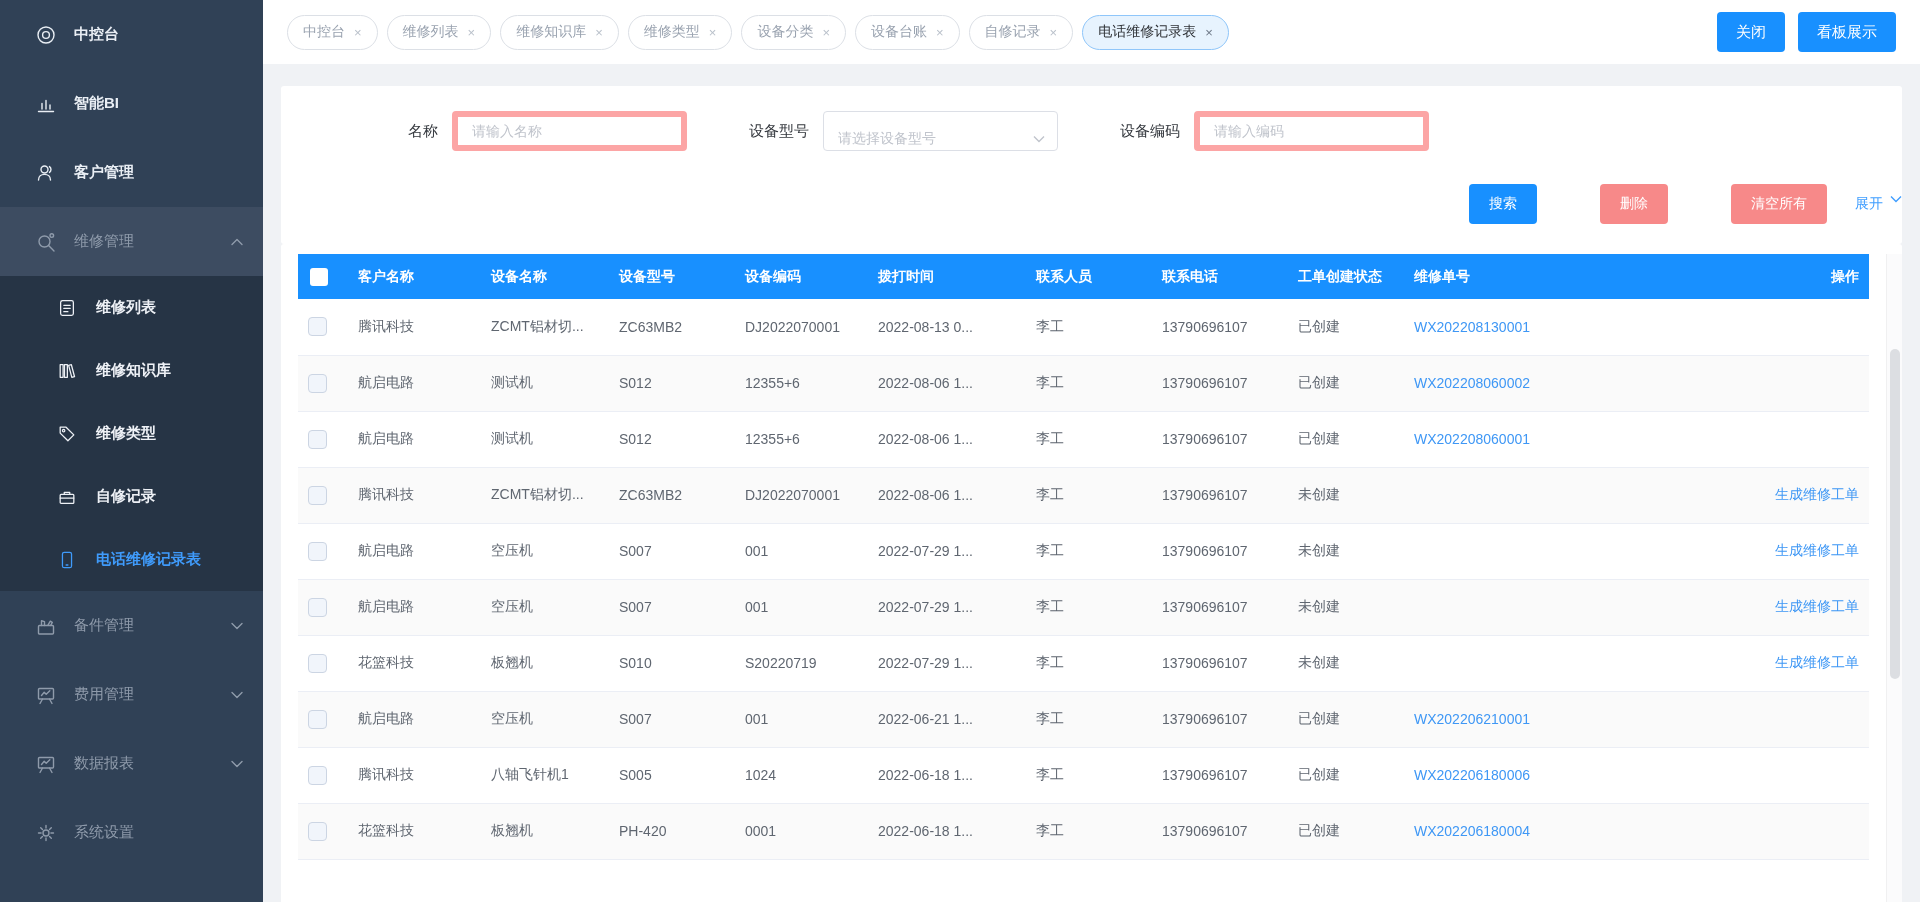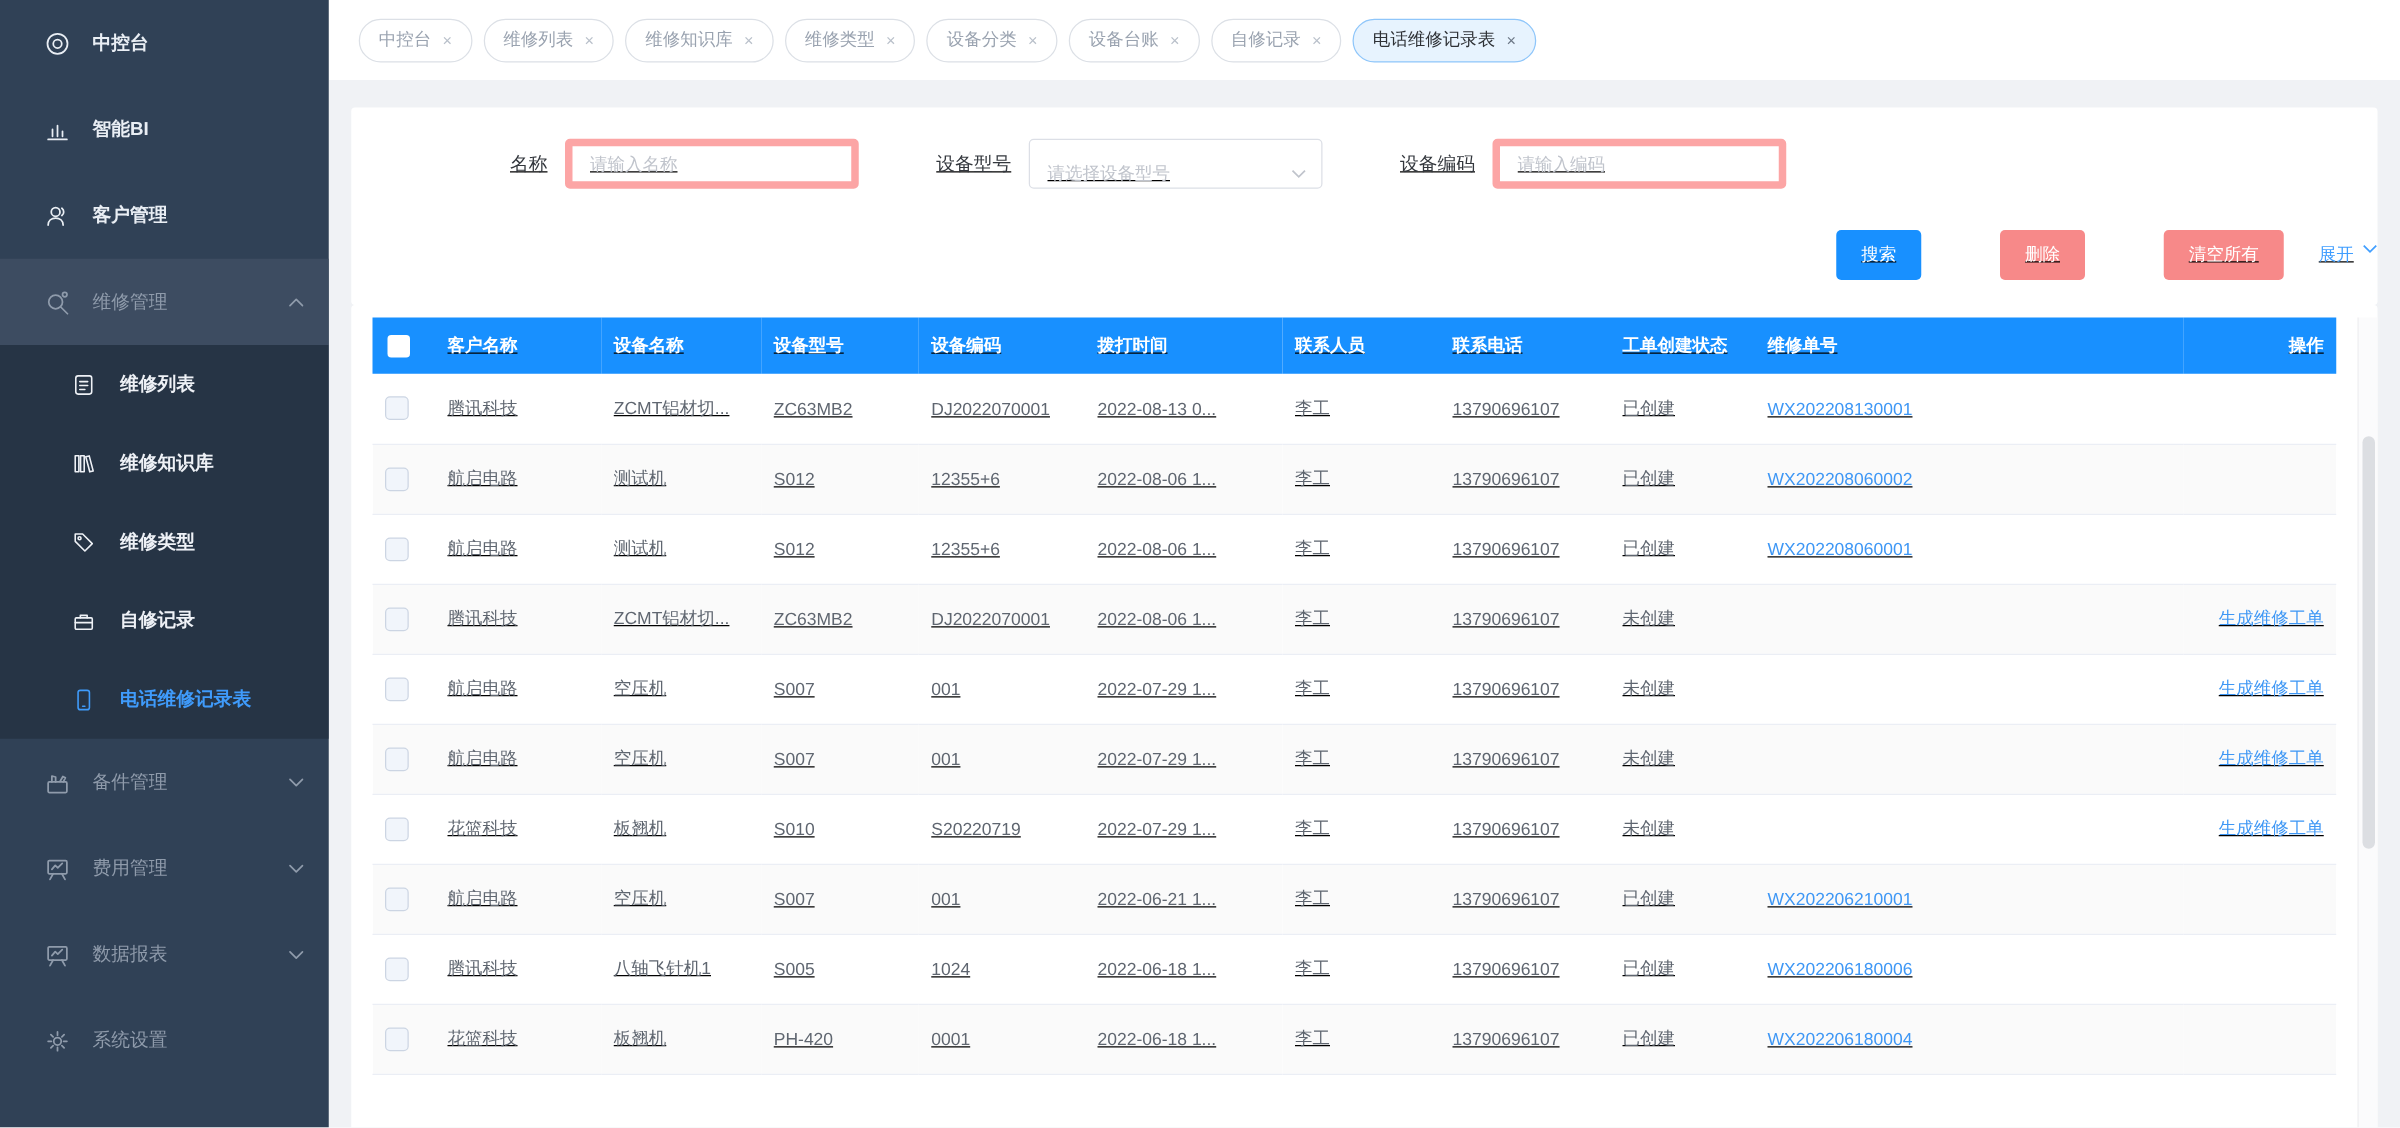--- a/index.html
+++ b/index.html
@@ -30,21 +30,21 @@
          border:1px solid #dce0e6; border-radius:18px; color:#9aa3b0; font-size:14px;
          margin-right:9px; background:#fff; cursor:pointer; white-space:nowrap; }
   .tab .x { font-size:13px; color:#b9c0ca; }
   .tab.active { background:#e7f3fe; border-color:#8fc6fa; color:#2f3237; }
   .tab.active .x { color:#6c7786; }
   .hbtns { margin-left:auto; display:flex; }
   .hbtn { height:40px; padding:0 19px; background:#1890ff; color:#fff; border:none; border-radius:4px;
           font-size:15px; display:flex; align-items:center; margin-left:13px; cursor:pointer; }
 
   
-  .content { flex:1; padding:22px 18px 0; overflow:hidden;text-decoration:underline; }
+  .content { flex:1; padding:22px 18px 0; overflow:hidden; }
   .card { background:#fff; border-radius:3px; }
   .search-card { padding:25px 0 20px; }
   .search-row { display:flex; align-items:center; padding-left:127px; }
   .fgroup { display:flex; align-items:center; margin-right:62px; }
   .flabel { font-size:15px; color:#33373d; margin-right:14px; white-space:nowrap; }
   .finput { width:235px; height:40px; border:6px solid #fca5a5; border-radius:4px; padding:0 14px;
             font-size:14px; color:#606266; outline:none; }
   .finput::placeholder { color:#c0c4cc; }
   .fselect { width:235px; height:40px; border:1px solid #dcdfe6; border-radius:4px; display:flex;
              align-items:center; justify-content:space-between; padding:16px 12px 0 14px;
@@ -226,20 +226,24 @@
           <span class="x">×</span>
         </span>
       <span class="tab">
           <span>自修记录</span>
           <span class="x">×</span>
         </span>
       <span class="tab active">
           <span>电话维修记录表</span>
           <span class="x">×</span>
         </span>
+    </div>
+    <div class="hbtns">
+      <button class="hbtn">关闭</button>
+      <button class="hbtn">看板展示</button>
     </div>
   </div>
 
   <div class="content">
 
     <div class="card search-card">
       <div class="search-row">
         <div class="fgroup">
           <span class="flabel">名称</span>
           <input class="finput" placeholder="请输入名称" style="">

